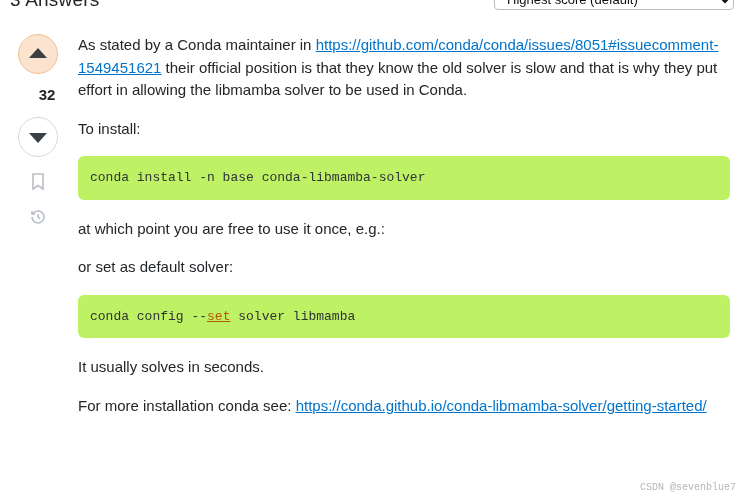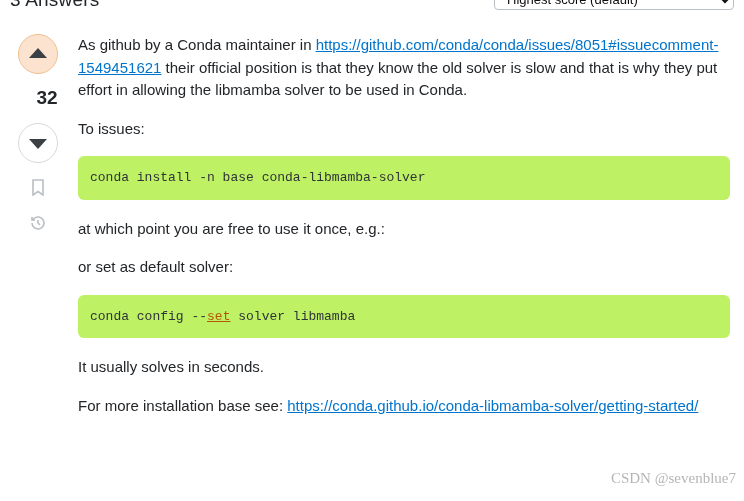--- a/index.html
+++ b/index.html
@@ -74,21 +74,21 @@
     margin-bottom: 2px;
   }
   .arrow-down {
     width: 0; height: 0;
     border-left: 9px solid transparent;
     border-right: 9px solid transparent;
     border-top: 10px solid #3b4045;
     margin-top: 2px;
   }
   .score {
-    font-size: 19px;
+    font-size: 15px;
     font-weight: 700;
     color: #232629;
     margin: 10px 0 10px 18px;
   }
   .side-icon {
     color: #babfc4;
     margin-top: 12px;
     display: flex;
     align-items: center;
     justify-content: center;
@@ -112,24 +112,24 @@
     font-size: 13px;
     color: #2f3337;
     margin: 0 0 18px 0;
     white-space: pre;
     overflow-x: auto;
   }
   .code-block .kw { color: #b75501; text-decoration: underline; }
   .watermark {
     position: absolute;
     right: 8px;
-    bottom: 12px;
-    font-size: 15px;
+    bottom: 6px;
+    font-size: 10px;
     color: rgba(120,120,120,0.55);
-    font-family: Liberation Serif, serif;
+    font-family: Liberation Mono, monospace;
     pointer-events: none;
   }
 </style>
 </head>
 <body>
 
 <div class="topbar">
   <div class="topbar-left">3 Answers</div>
   <div class="topbar-right">
     <select class="sort-select">
@@ -156,27 +156,27 @@
       <svg width="18" height="18" viewBox="0 0 18 18" fill="none" stroke="#babfc4" stroke-width="1.6">
           <path d="M3 9a6 6 0 1 0 2-4.5L3 6"></path>
           <path d="M3 3v3h3"></path>
           <path d="M9 6v3l2 2"></path>
         </svg>
     </div>
   </div>
 
   <div class="postbody">
     <p>
-      <span>As github by a Conda maintainer in </span><a href="#">https://github.com/conda/conda/issues/8051#issuecomment-1549451621</a><span> their official position is that they know the old solver is slow and that is why they put effort in allowing the libmamba solver to be used in Conda.</span>
+      <span>As stated by a Conda maintainer in </span><a href="#">https://github.com/conda/conda/issues/8051#issuecomment-1549451621</a><span> their official position is that they know the old solver is slow and that is why they put effort in allowing the libmamba solver to be used in Conda.</span>
     </p>
-    <p>To issues:</p>
+    <p>To install:</p>
     <div class="code-block">conda install -n base conda-libmamba-solver</div>
     <p>at which point you are free to use it once, e.g.:</p>
     <p>or set as default solver:</p>
     <div class="code-block"><span>conda config --</span><span class="kw">set</span><span> solver libmamba</span></div>
     <p>It usually solves in seconds.</p>
     <p>
-      <span>For more installation base see: </span><a href="#">https://conda.github.io/conda-libmamba-solver/getting-started/</a>
+      <span>For more installation conda see: </span><a href="#">https://conda.github.io/conda-libmamba-solver/getting-started/</a>
     </p>
   </div>
 </div>
 
 <div class="watermark">CSDN @sevenblue7</div>
 
 </body></html>

